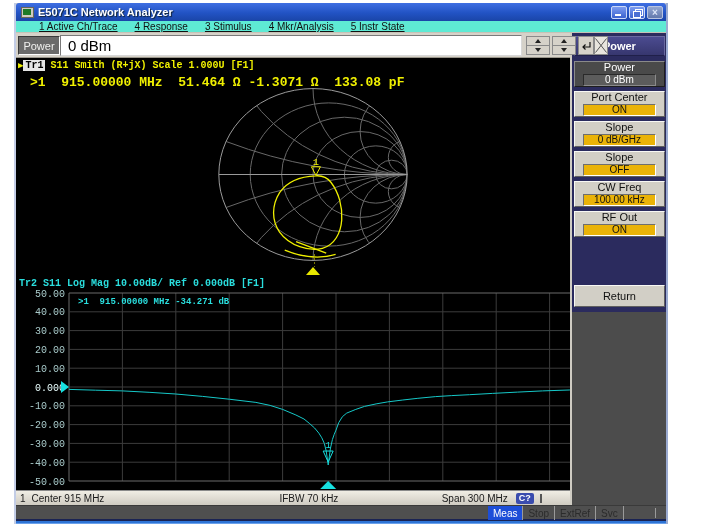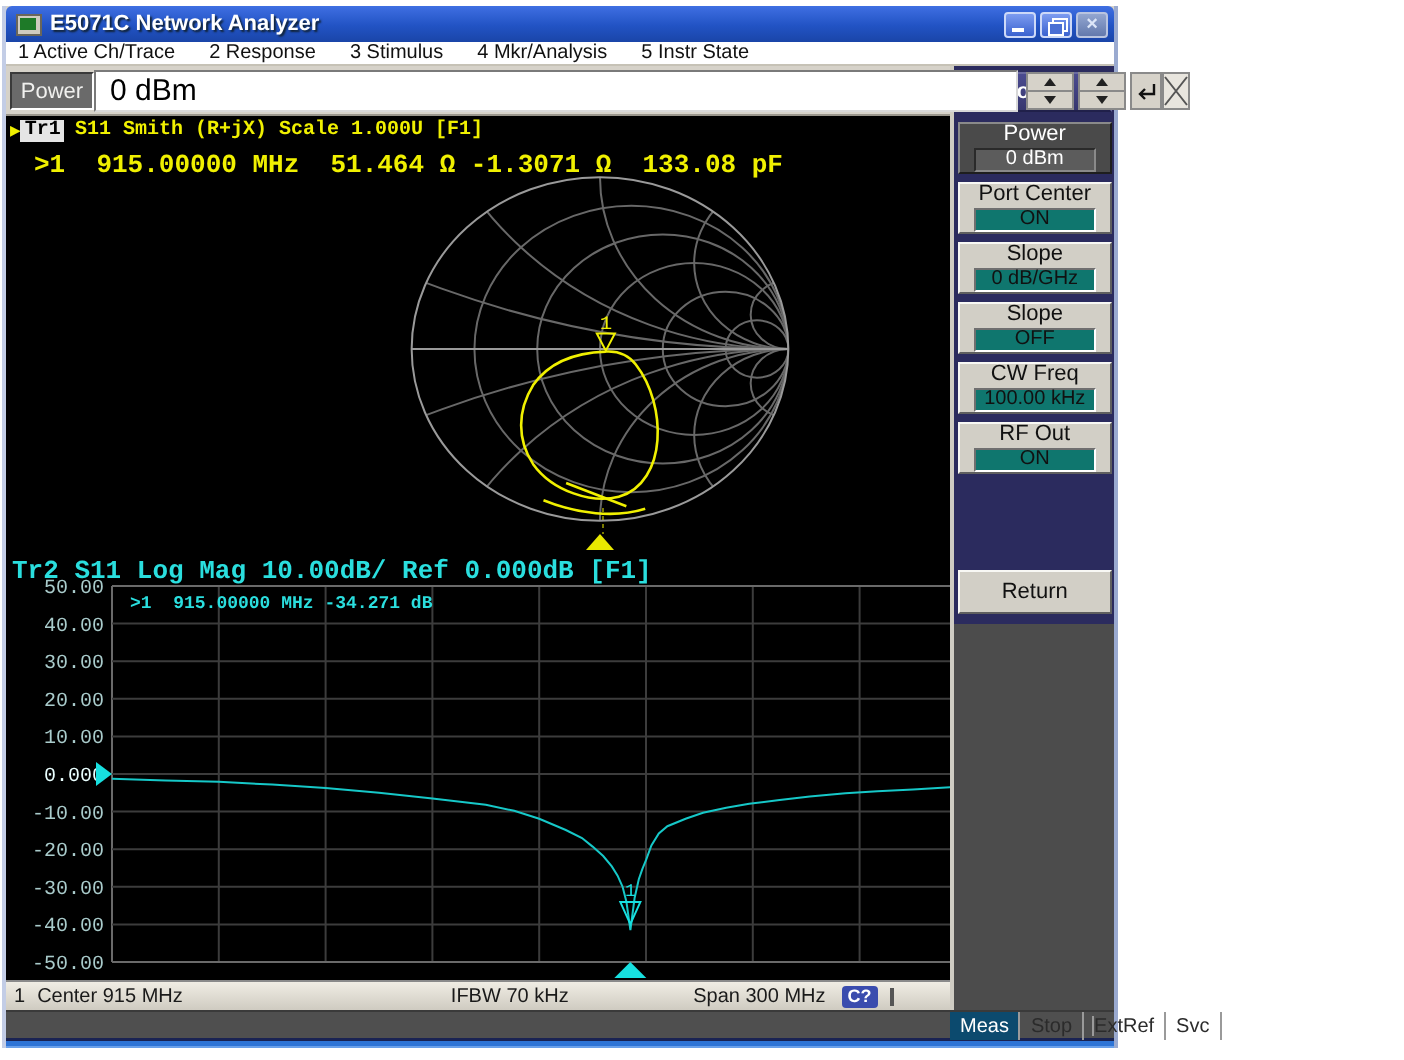--- a/index.html
+++ b/index.html
@@ -1,87 +1,87 @@
 <!DOCTYPE html>
 <html><head>
 <meta charset="utf-8">
 <style>
 * { margin:0; padding:0; box-sizing:border-box; }
 body { width:702px; height:530px; background:#fff; font-family:"Liberation Sans",sans-serif; position:relative; overflow:hidden; }
-.window { position:absolute; left:1px; top:3px; width:558px; height:521px; background:#d6d2c9; border-left:2px solid #c3cde6; border-right:2px solid #9aaad0; }
+.window { position:absolute; left:14px; top:3px; width:654px; height:521px; background:#d6d2c9; border-left:2px solid #c3cde6; border-right:2px solid #9aaad0; }
 .titlebar { height:18px; background:linear-gradient(#3f6fe2,#2253c4 55%,#1a45a8); border-radius:3px 3px 0 0; display:flex; align-items:center; padding:0 3px; }
 .title-icon { width:13px; height:11px; background:#cfcbc0; border:1px solid #6a665a; position:relative; margin:0 4px 0 2px; }
 .title-icon::after { content:""; position:absolute; left:1px; top:1px; right:2px; bottom:2px; background:#1e7a28; }
 .title-text { color:#fff; font-weight:bold; font-size:11px; text-shadow:1px 1px 1px #123; flex:1; line-height:18px; }
 .tb-btn { width:16px; height:13px; margin-left:2px; border-radius:2px; border:1px solid #cdd9f8; background:linear-gradient(#7d9cf0,#3a62cf); position:relative; }
 .tb-btn.min::after { content:""; position:absolute; left:3px; bottom:2px; width:6px; height:2px; background:#fff; }
 .tb-btn.restore::before { content:""; position:absolute; left:5px; top:2px; width:6px; height:5px; border:1px solid #fff; }
 .tb-btn.restore::after { content:""; position:absolute; left:3px; top:4px; width:6px; height:5px; border:1px solid #fff; background:#4a6fd4; }
 .tb-btn.close { background:linear-gradient(#93a6d0,#6379ad); border-color:#b9c4e0; color:#dde6f8; font-size:10px; font-weight:bold; text-align:center; line-height:11px; }
-.menubar { height:12px; background:#ffffff; font-size:10px; display:flex; gap:17px; padding:0 6px; align-items:center; border-bottom:1px solid #c6c2b6; color:#111; }
+.menubar { height:12px; background:#5eead4; font-size:10px; display:flex; gap:17px; padding:0 23px; align-items:center; border-bottom:1px solid #c6c2b6; color:#111;text-decoration:underline; }
 .body { display:flex; height:472px; }
 .leftcol { width:588px; display:flex; flex-direction:column; }
 .toolbar { height:25px; background:#d6d2c9; position:relative; border-bottom:1px solid #9a968c; }
 .tb-label { position:absolute; left:2px; top:3px; width:42px; height:19px; background:#6a6a6a; border:1px solid; border-color:#3a3a3a #ffffff #ffffff #3a3a3a; color:#f0f0ee; font-size:11px; display:flex; align-items:center; justify-content:center; }
 .tb-input { position:absolute; left:44px; top:2px; width:462px; height:21px; background:#fff; border:1px solid; border-color:#7a7a7a #d8d8d8 #d8d8d8 #7a7a7a; font-size:15px; padding-left:7px; display:flex; align-items:center; color:#000; }
 .spin { position:absolute; top:3px; width:24px; height:19px; display:flex; flex-direction:column; }
 .spin .half { flex:1; background:#d6d2c9; border:1px solid #8a8a8a; display:flex; align-items:center; justify-content:center; }
 .spin .half + .half { border-top:none; }
 .t-up { width:0; height:0; border-left:3px solid transparent; border-right:3px solid transparent; border-bottom:4px solid #222; }
 .t-dn { width:0; height:0; border-left:3px solid transparent; border-right:3px solid transparent; border-top:4px solid #222; }
 .tool-btn { position:absolute; top:3px; height:19px; background:#d6d2c9; border:1px solid #8a8a8a; display:flex; align-items:center; justify-content:center; }
 .display { height:432px; background:#000; position:relative; overflow:hidden; font-family:"Liberation Mono",monospace; }
 .tr1line { position:absolute; left:2px; top:2px; color:#f0f000; font-size:10px; font-weight:bold; white-space:pre; display:flex; align-items:center; }
 .tr1line .arrow { font-size:9px; margin-right:0; }
 .trbadge { background:#e5e5e5; color:#000; padding:0 2px; margin-right:5px; }
 .tr1marker { position:absolute; left:14px; top:17px; color:#f0f000; font-size:13px; font-weight:bold; white-space:pre; }
-.tr2line { position:absolute; left:3px; top:220px; color:#2adede; font-size:13px; font-weight:bold; white-space:pre; }
+.tr2line { position:absolute; left:3px; top:220px; color:#2adede; font-size:10px; font-weight:bold; white-space:pre; }
 #smith-svg { position:absolute; left:200px; top:28px; }
 .stim-line { position:absolute; left:298px; top:196px; width:1px; height:13px; background:repeating-linear-gradient(rgba(220,220,0,0.55) 0 2px, transparent 2px 4px); }
 .stim-tri-yellow { position:absolute; left:290px; top:209px; width:0; height:0; border-left:7px solid transparent; border-right:7px solid transparent; border-bottom:8px solid #e8e800; }
 #grid-svg { position:absolute; left:0; top:228px; }
 .chanbar { height:15px; background:linear-gradient(#f0ede4,#cfcbc1); border-top:1px solid #8a8a8a; display:flex; align-items:center; font-size:10px; position:relative; color:#1a1a1a; }
 .cb-ch { margin-left:4px; }
 .cb-left { margin-left:6px;text-align:right; }
 .cb-center { position:absolute; left:50%; transform:translateX(-50%);padding-left:32px; }
 .cb-right { position:absolute; right:62px; }
 .badge { position:absolute; right:36px; top:2px; background:#3a4cae; color:#fff; font-size:9px; font-weight:bold; padding:0 3px; border-radius:2px; height:11px; line-height:11px; }
 .cb-div { position:absolute; right:28px; top:3px; width:2px; height:9px; background:#555; }
 .sidebar { width:102px; background:#4c4c4c; border-left:2px solid #cfccc3; display:flex; flex-direction:column; }
 .sk-top { background:#2b2b5e; padding:3px 1px 1px 2px; }
 .sk-header { height:20px; background:linear-gradient(#4b4b90,#37376f); color:#fff; font-size:11px; font-weight:bold; display:flex; align-items:center; justify-content:center; border:1px solid #6a6aa0; border-bottom-color:#20204a; margin-bottom:5px; }
 .sk-btn { height:26px; margin-bottom:4px; background:#d2cfc6; border:1px solid; border-color:#f8f8f4 #5f5f5f #5f5f5f #f8f8f4; display:flex; flex-direction:column; align-items:center; justify-content:center; font-size:11px; color:#111; }
 .sk-btn .lbl { line-height:11px; }
-.sk-val { width:82%; height:12px; background:#0f766e; border:1px solid; border-color:#6f6f6f #fff #fff #6f6f6f; font-size:10px; line-height:10px; text-align:center; margin-top:1px; }
+.sk-val { width:82%; height:12px; background:#eab308; border:1px solid; border-color:#6f6f6f #fff #fff #6f6f6f; font-size:10px; line-height:10px; text-align:center; margin-top:1px; }
 .sk-btn.active { background:#4a4a4a; color:#fff; border-color:#8a8a8a #1e1e1e #1e1e1e #8a8a8a; }
 .sk-btn.active .sk-val { background:#5c5c5c; border-color:#2a2a2a #8a8a8a #8a8a8a #2a2a2a; color:#fff; }
 .sk-btn.disabled { color:#9a978e; position:relative; text-shadow:1px 1px 0 #fff; }
 .sk-btn.disabled .arr { position:absolute; right:3px; top:50%; transform:translateY(-50%); width:0; height:0; border-top:4px solid transparent; border-bottom:4px solid transparent; border-left:5px solid #9a978e; }
 .sk-btn.single { height:22px;margin-top:48px; }
 .statusbar { height:14px; background:#4f4f4f; position:relative; font-size:10px; border-top:1px solid #3a3a3a; }
 .st-group { position:absolute; left:472px; top:0; height:14px; display:flex; align-items:stretch; }
 .st-item { padding:0 5px; display:flex; align-items:center; border-right:1px solid #9a9a9a; color:#2b2b2b; }
-.st-item.active { background:#0c4a6e; color:#fff; }
+.st-item.active { background:#1d4ed8; color:#fff; }
 .st-enddiv { position:absolute; right:10px; top:2px; width:1px; height:10px; background:#9a9a9a; }
 .bottomstrip { height:5px; background:linear-gradient(#1a2353 0 35%, #2e74d6 35% 80%, #6aa0ea 80% 100%); }
 </style>
 </head>
 <body>
 
 <div class="window">
   <div class="titlebar">
     <div class="title-icon"></div>
     <div class="title-text">E5071C Network Analyzer</div>
     <div class="tb-btn min"></div>
     <div class="tb-btn restore"></div>
     <div class="tb-btn close">×</div>
   </div>
   <div class="menubar">
     <span>1 Active Ch/Trace</span>
-    <span>2 Response</span>
+    <span>4 Response</span>
     <span>3 Stimulus</span>
     <span>4 Mkr/Analysis</span>
     <span>5 Instr State</span>
   </div>
   <div class="body">
     <div class="leftcol">
       <div class="toolbar">
         <div class="tb-label">Power</div>
         <div class="tb-input">0 dBm</div>
         <div class="spin" style="left:510px">

